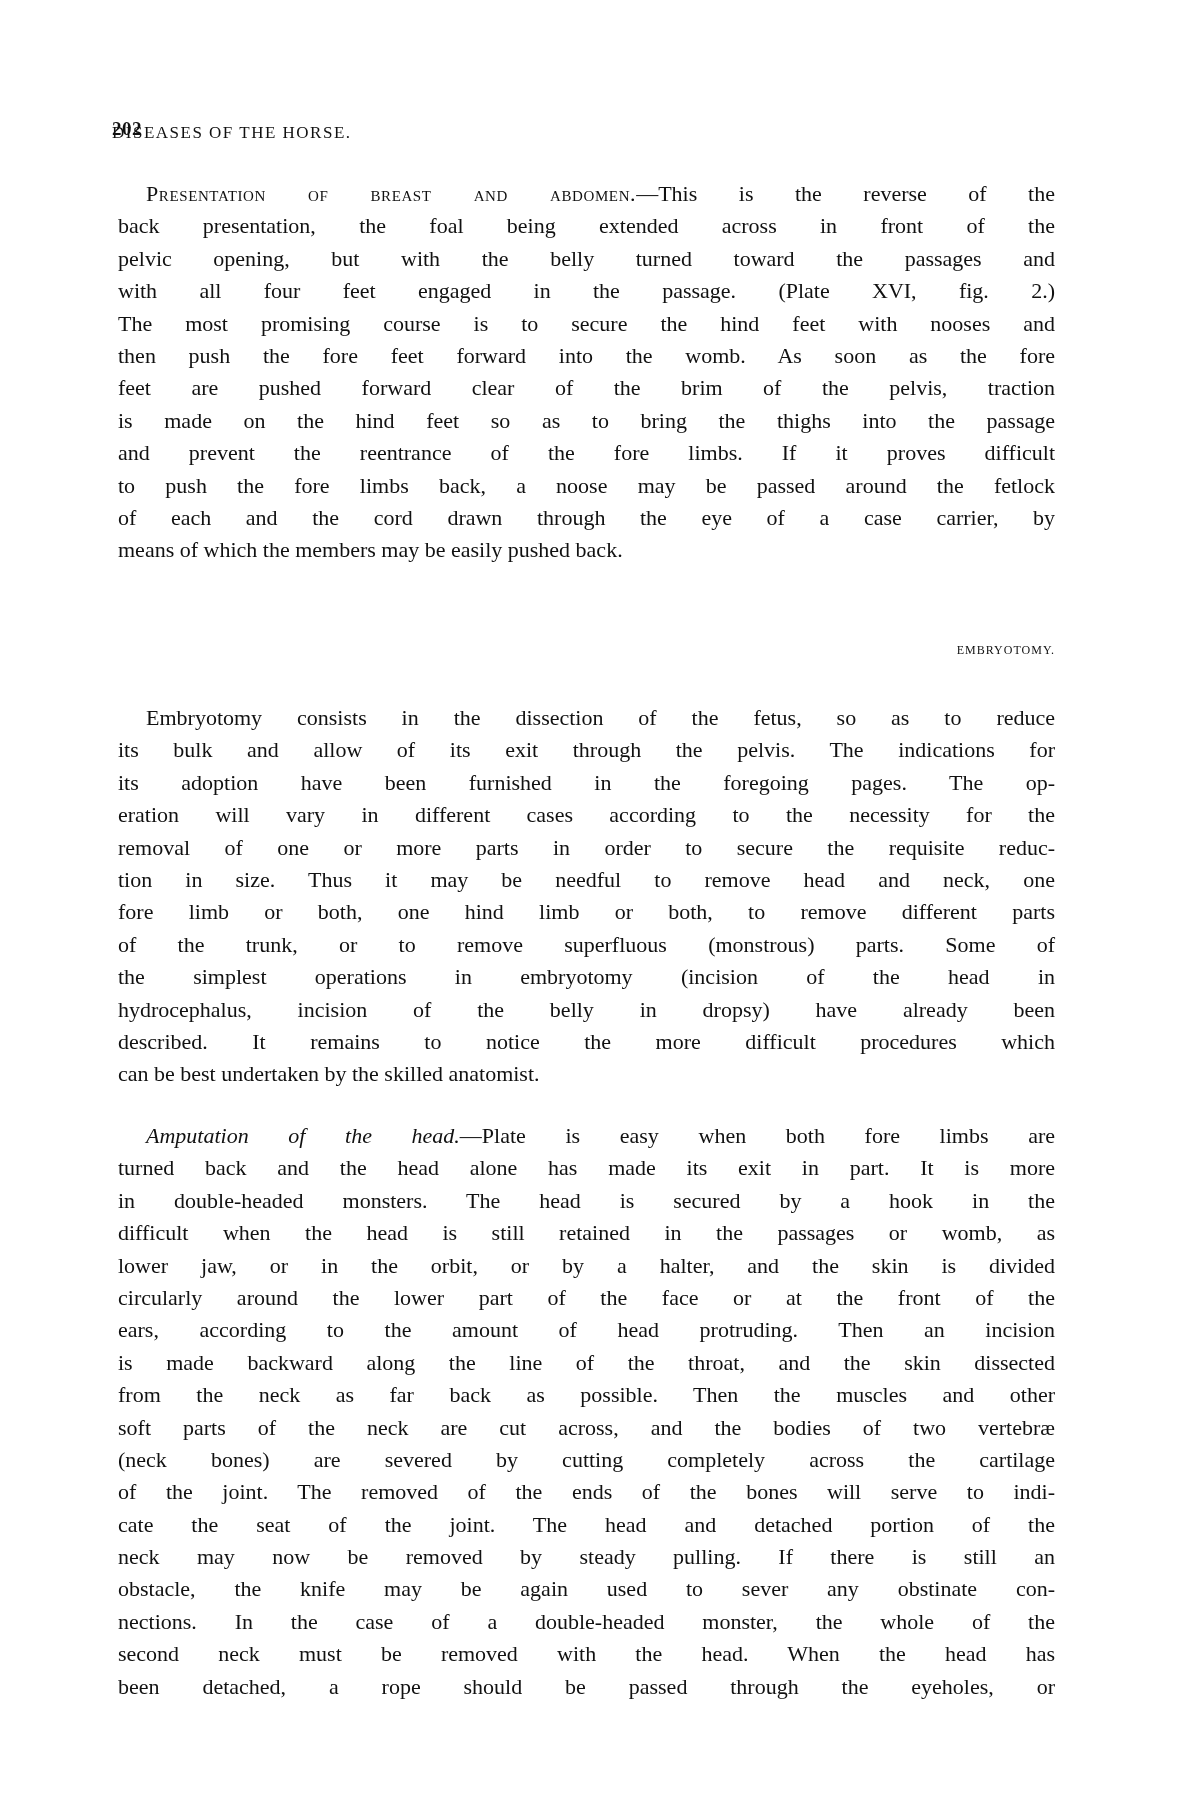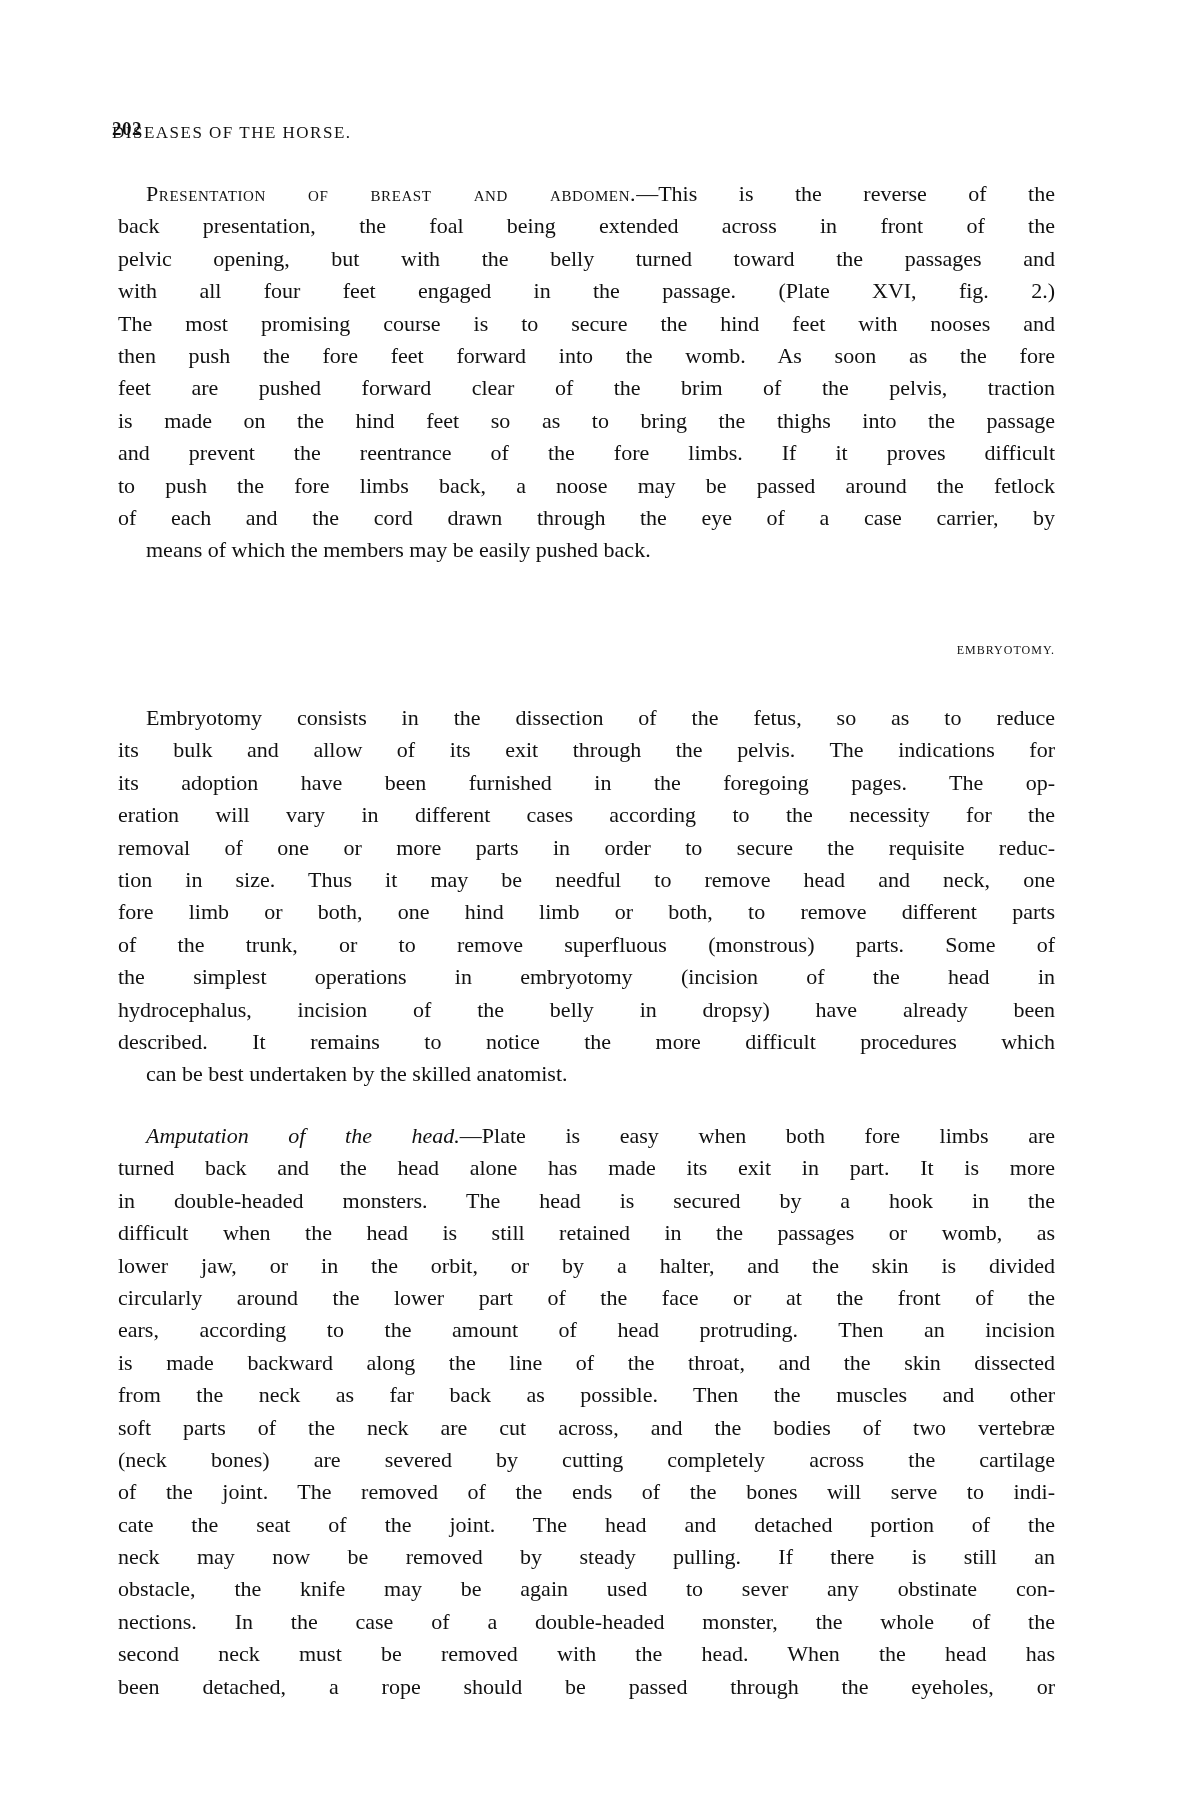--- a/index.html
+++ b/index.html
@@ -57,21 +57,20 @@
     }
     .line {
       display: block;
       white-space: nowrap;
       text-align: justify;
       text-align-last: justify;
       height: 32.4px;
     }
     .line.last {
       text-align-last: left;
-      margin-left: 28px;
     }
     .line.indent {
       padding-left: 28px;
     }
     .smallcaps {
       font-variant: small-caps;
       letter-spacing: 0.6px;
     }
     .italic {
       font-style: italic;

